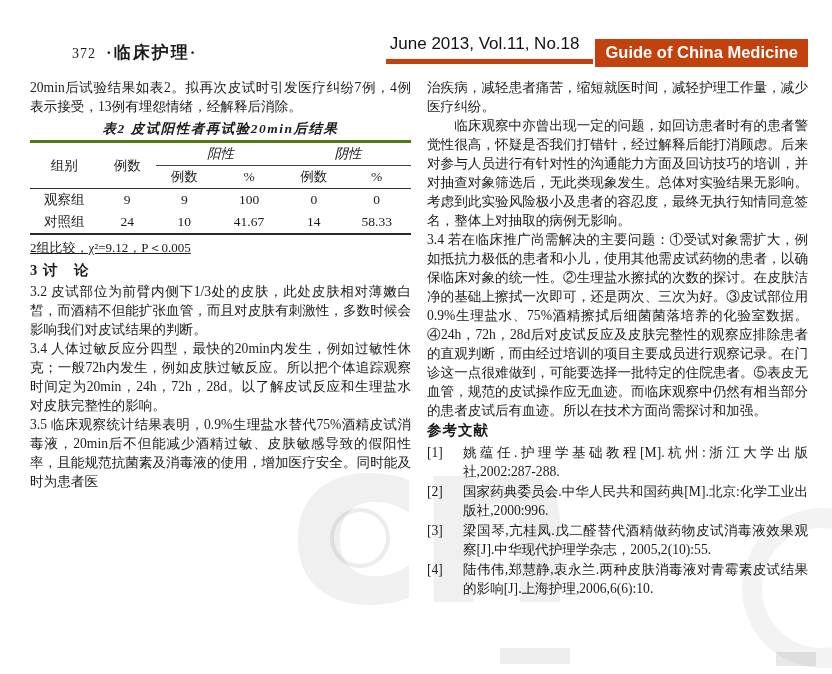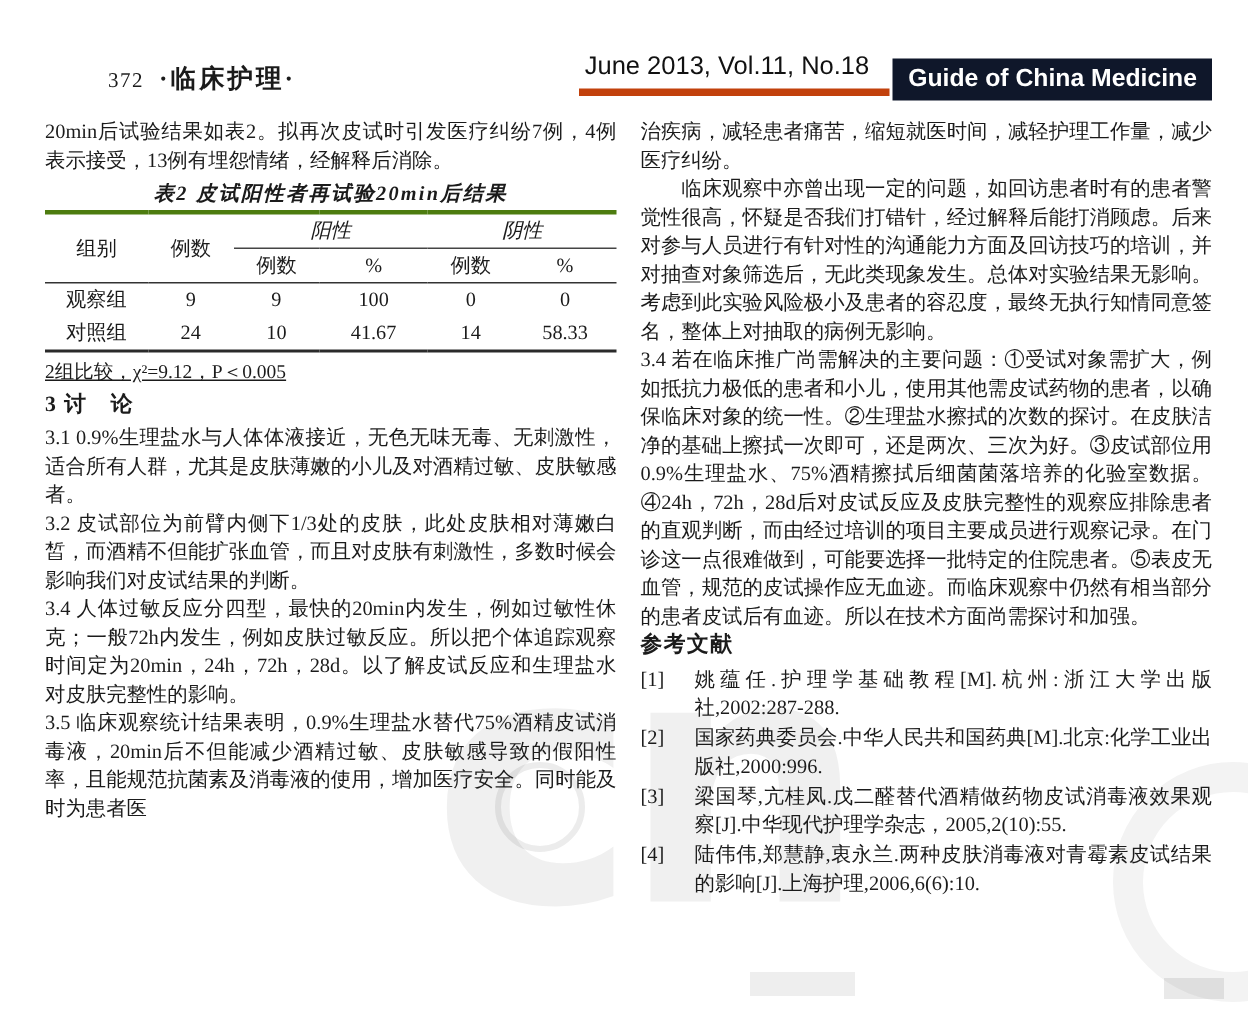--- a/index.html
+++ b/index.html
@@ -41,21 +41,21 @@
   .page-num{font-size:14px;letter-spacing:1px;}
   .section-label{font-weight:bold;font-size:17px;letter-spacing:2px;}
   .header-right{display:flex;align-items:flex-end;}
   .issue{
     font-family:"Liberation Sans","DejaVu Sans",sans-serif;
     font-size:17px;color:#111;
     border-bottom:5px solid #c2410c;padding:0 14px 5px 4px;
   }
   .journal-box{
     font-family:"Liberation Sans","DejaVu Sans",sans-serif;
-    background:#0f172a;color:#ffffff;font-weight:bold;font-size:16.5px;
+    background:#c2410c;color:#ffffff;font-weight:bold;font-size:16.5px;
     padding:4px 10px 5px 10px;margin-left:2px;position:relative;top:3px;text-align:center;
   }
 
   
   .columns{
     position:relative;z-index:1;
     display:flex;gap:16px;padding:14px 24px 0 30px;
   }
   .col{flex:1 1 0;font-size:13.6px;line-height:19px;text-align:justify;}
   .para{margin:0;}
@@ -156,21 +156,20 @@
             <td>10</td>
             <td>41.67</td>
             <td>14</td>
             <td>58.33</td>
           </tr>
         </tbody>
       </table>
       <div class="table-footnote">2组比较，χ²=9.12，P＜0.005</div>
 
       <h3 class="disc-heading">3 讨　论</h3>
-      <p class="para">3.1 0.9%生理盐水与人体体液接近，无色无味无毒、无刺激性，适合所有人群，尤其是皮肤薄嫩的小儿及对酒精过敏、皮肤敏感者。</p>
       <p class="para">3.2 皮试部位为前臂内侧下1/3处的皮肤，此处皮肤相对薄嫩白皙，而酒精不但能扩张血管，而且对皮肤有刺激性，多数时候会影响我们对皮试结果的判断。</p>
       <p class="para">3.4 人体过敏反应分四型，最快的20min内发生，例如过敏性休克；一般72h内发生，例如皮肤过敏反应。所以把个体追踪观察时间定为20min，24h，72h，28d。以了解皮试反应和生理盐水对皮肤完整性的影响。</p>
       <p class="para">3.5 临床观察统计结果表明，0.9%生理盐水替代75%酒精皮试消毒液，20min后不但能减少酒精过敏、皮肤敏感导致的假阳性率，且能规范抗菌素及消毒液的使用，增加医疗安全。同时能及时为患者医</p>
     </div>
 
     <div class="col">
       <p class="para">治疾病，减轻患者痛苦，缩短就医时间，减轻护理工作量，减少医疗纠纷。</p>
       <p class="para indent">临床观察中亦曾出现一定的问题，如回访患者时有的患者警觉性很高，怀疑是否我们打错针，经过解释后能打消顾虑。后来对参与人员进行有针对性的沟通能力方面及回访技巧的培训，并对抽查对象筛选后，无此类现象发生。总体对实验结果无影响。考虑到此实验风险极小及患者的容忍度，最终无执行知情同意签名，整体上对抽取的病例无影响。</p>
       <p class="para">3.4 若在临床推广尚需解决的主要问题：①受试对象需扩大，例如抵抗力极低的患者和小儿，使用其他需皮试药物的患者，以确保临床对象的统一性。②生理盐水擦拭的次数的探讨。在皮肤洁净的基础上擦拭一次即可，还是两次、三次为好。③皮试部位用0.9%生理盐水、75%酒精擦拭后细菌菌落培养的化验室数据。④24h，72h，28d后对皮试反应及皮肤完整性的观察应排除患者的直观判断，而由经过培训的项目主要成员进行观察记录。在门诊这一点很难做到，可能要选择一批特定的住院患者。⑤表皮无血管，规范的皮试操作应无血迹。而临床观察中仍然有相当部分的患者皮试后有血迹。所以在技术方面尚需探讨和加强。</p>
 

